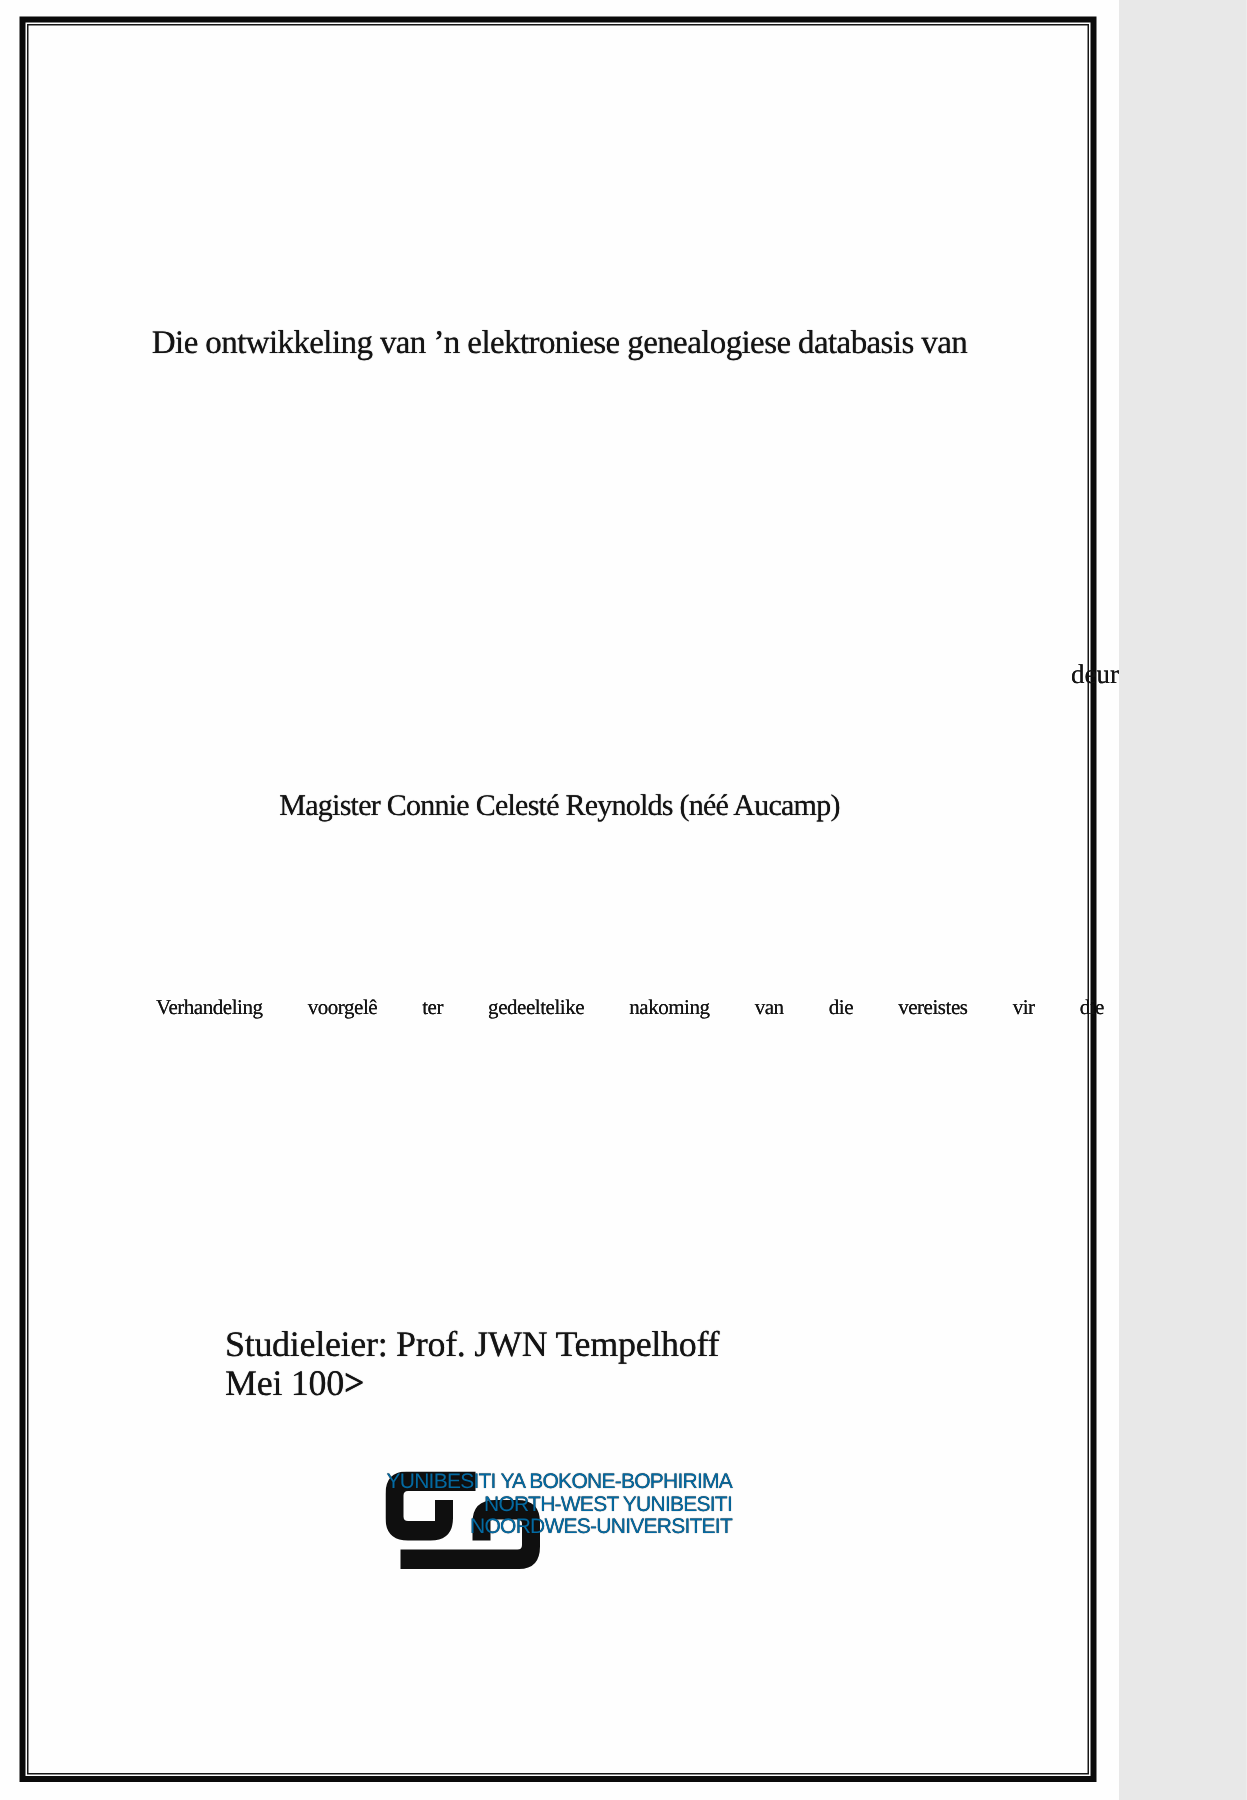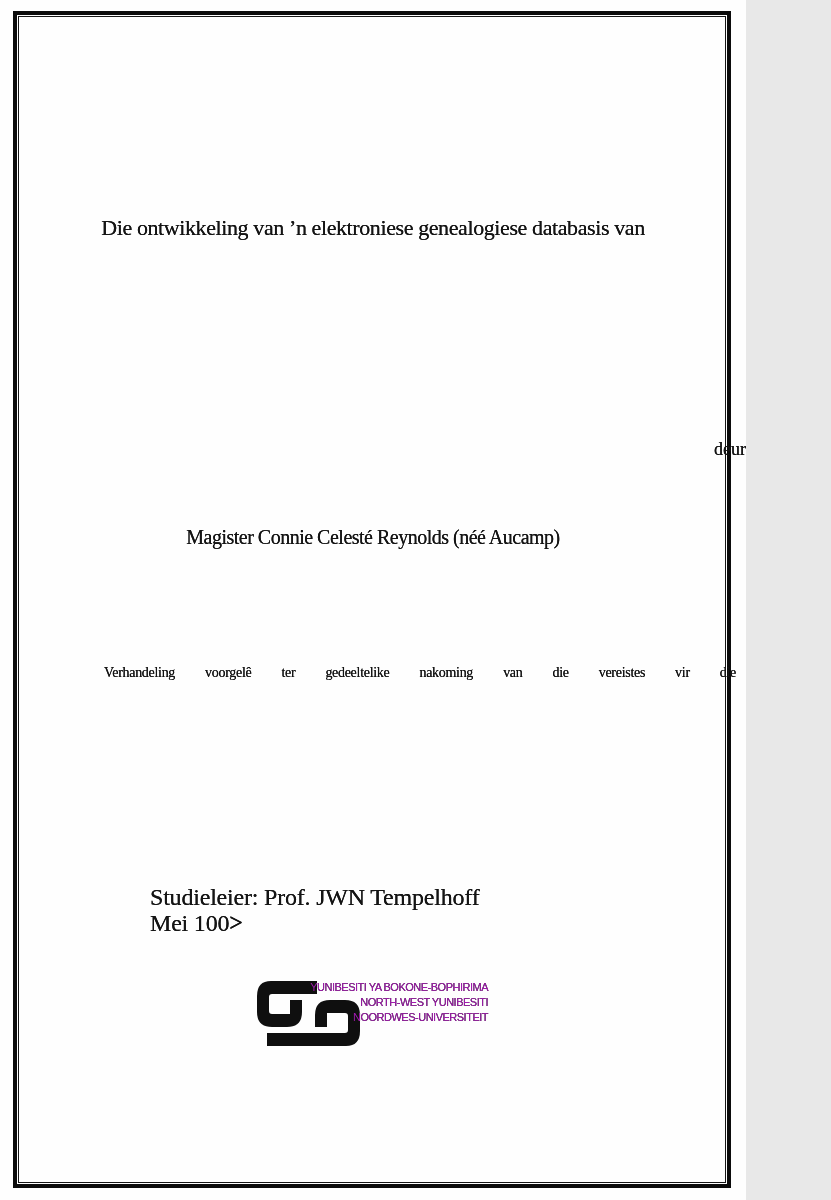--- a/index.html
+++ b/index.html
@@ -52,22 +52,22 @@
   .glyph7{
     font-weight:bold;
     display:inline-block;
     transform:scaleY(1.05);
   }
   
   .logo-mark{position:absolute;left:257px;top:981px;}
   .logo-text{
     position:absolute;top:980px;right:258px;
     font-family:"Liberation Sans","DejaVu Sans",sans-serif;
-    font-size:11px;line-height:15.2px;letter-spacing:-0.5px;
-    text-align:right;color:#a21caf;
+    font-size:14px;line-height:15.2px;letter-spacing:-0.5px;
+    text-align:right;color:#0369a1;
     text-shadow:0 0 0.5px #101010;
     white-space:nowrap;
   }
   .logo-text div{display:block;}
 </style>
 </head>
 <body>
 
 <div class="page">
 

